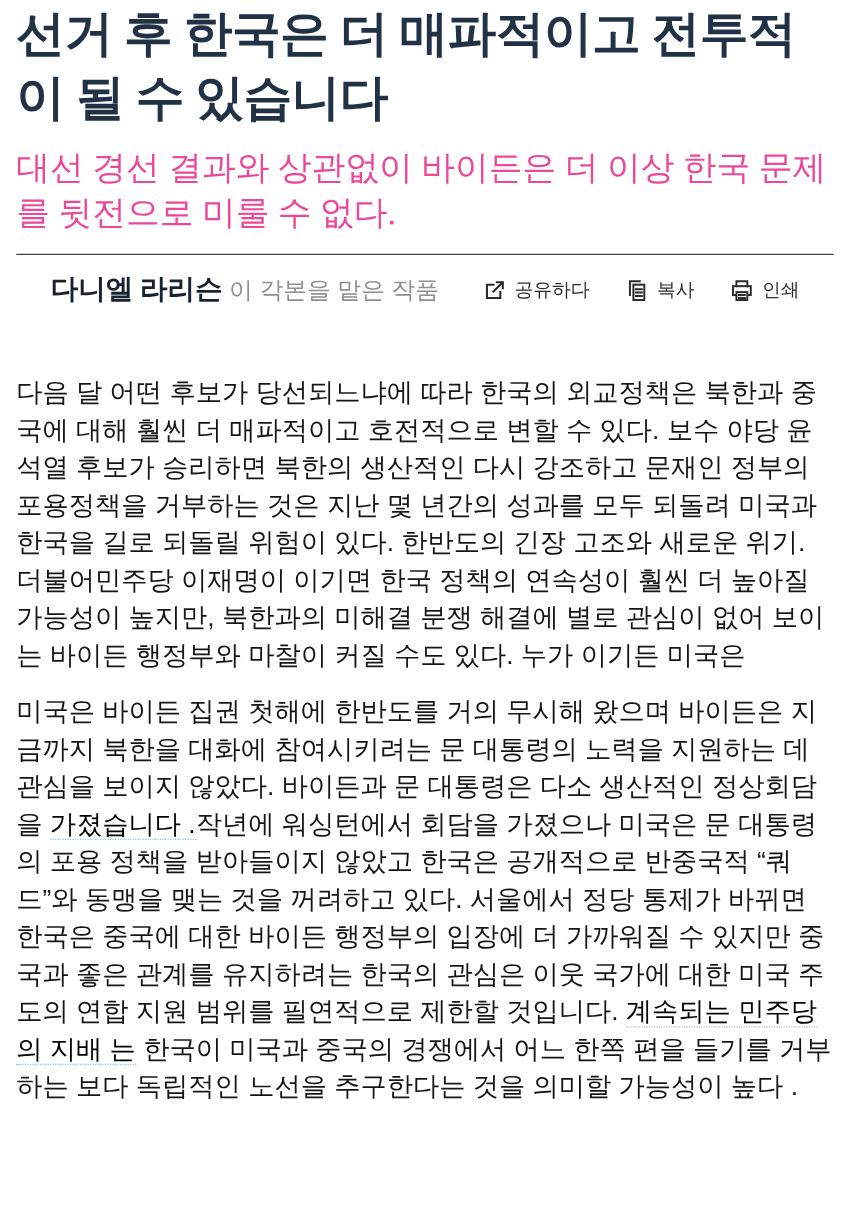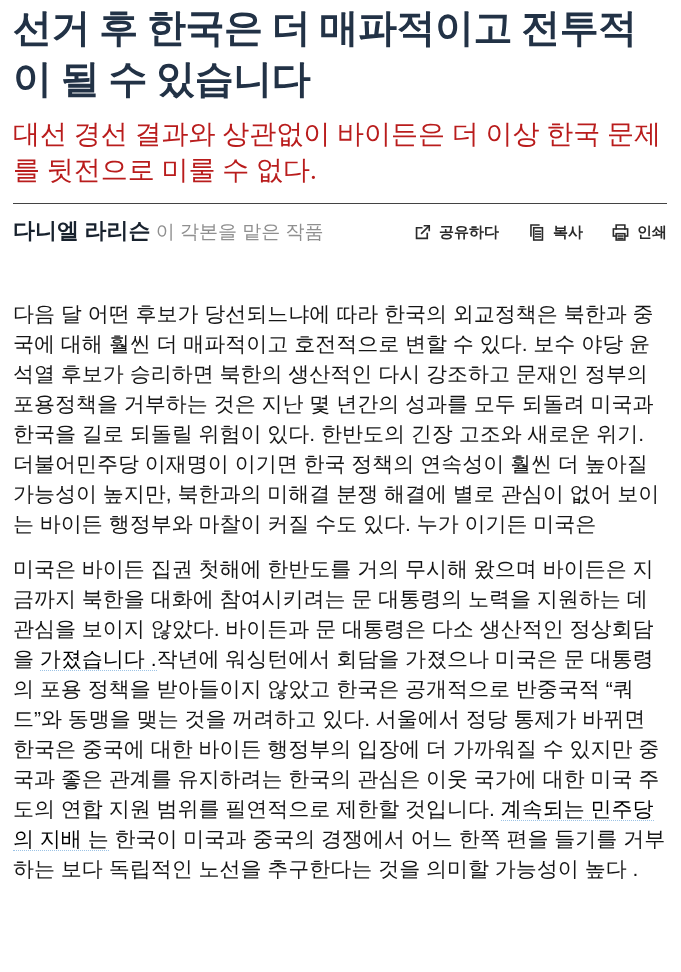--- a/index.html
+++ b/index.html
@@ -29,39 +29,39 @@
     color: #223246;
     word-break: break-all;
   }
   
   .article-subtitle {
     margin: 12px 0 0 0;
     font-family: "Liberation Serif", "DejaVu Serif", serif;
     font-size: 27px;
     line-height: 36px;
     font-weight: 400;
-    color: #b91c1c;
+    color: #ec4899;
     word-break: break-all;
   }
   
   .article-date {
     margin-top: 20px;
     font-size: 13.5px;
     color: #3c3c3c;
   }
   
   .rule {
     border: none;
     border-top: 1px solid #434343;
     margin: 15px 0 0 0;
   }
   
   .byline-row {
     display: flex;
-    justify-content: space-between;
+    justify-content: center;
     align-items: flex-start;
     margin-top: 11px;
   }
   .byline {
     width: 345px;
     font-size: 19px;
     line-height: 31px;
     word-break: break-all;
   }
   .author-name {
@@ -85,21 +85,20 @@
     align-items: center;
     gap: 7px;
     background: none;
     border: none;
     padding: 0;
     font-family: "Liberation Sans", "DejaVu Sans", sans-serif;
     font-size: 15px;
     color: #2b2b2b;
     cursor: pointer;
     white-space: nowrap;
-    font-weight: bold;
   }
   .action-btn svg {
     display: block;
   }
   
   .article-body {
     margin-top: 52px;
     font-size: 21px;
     line-height: 30px;
     color: #151515;

